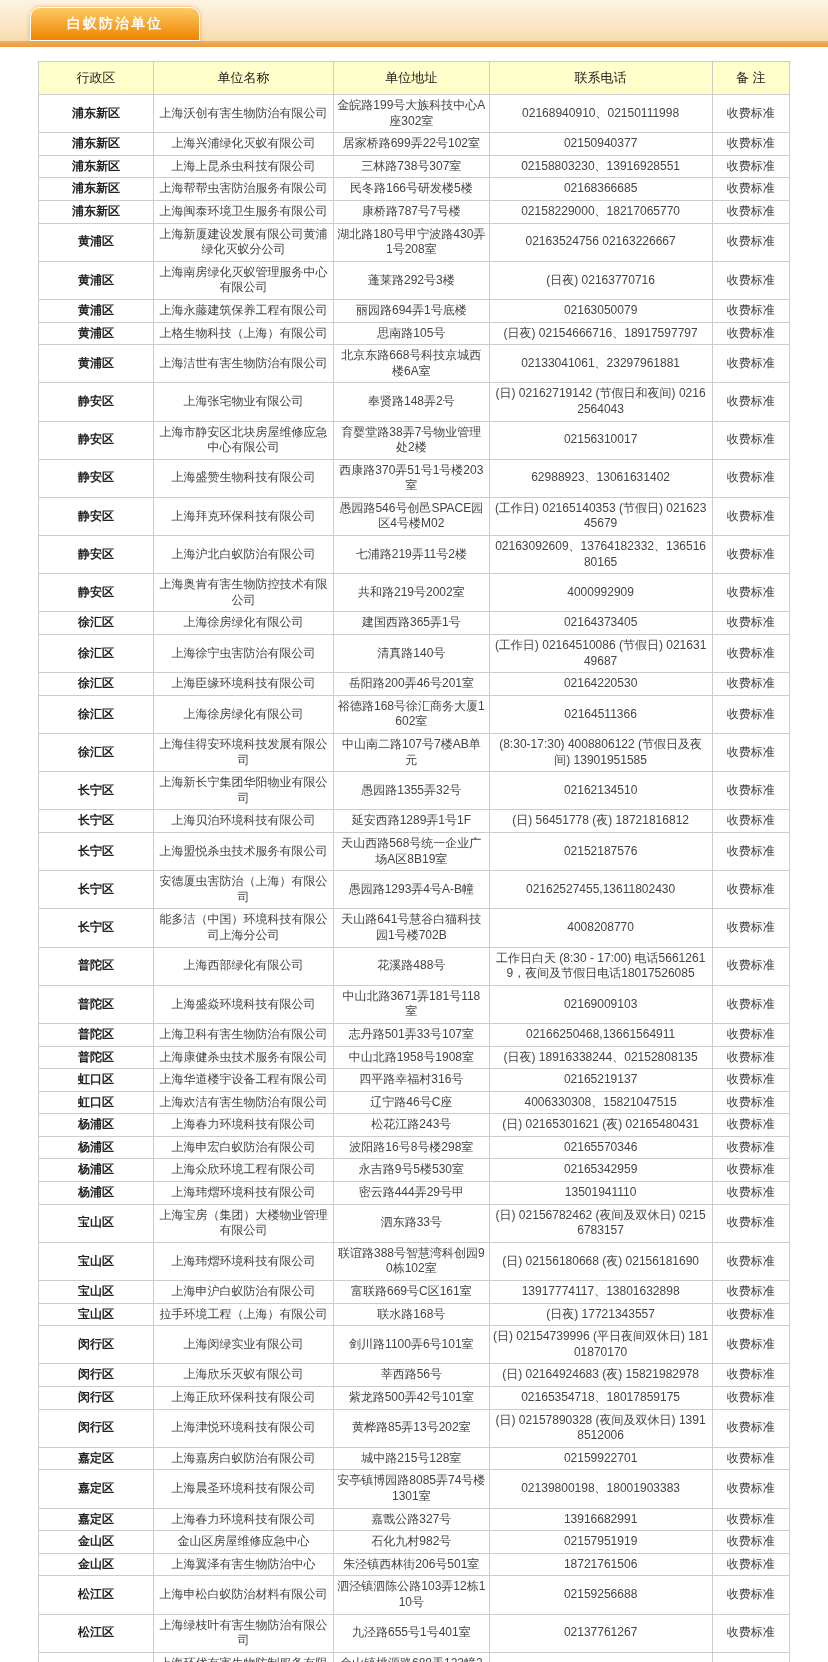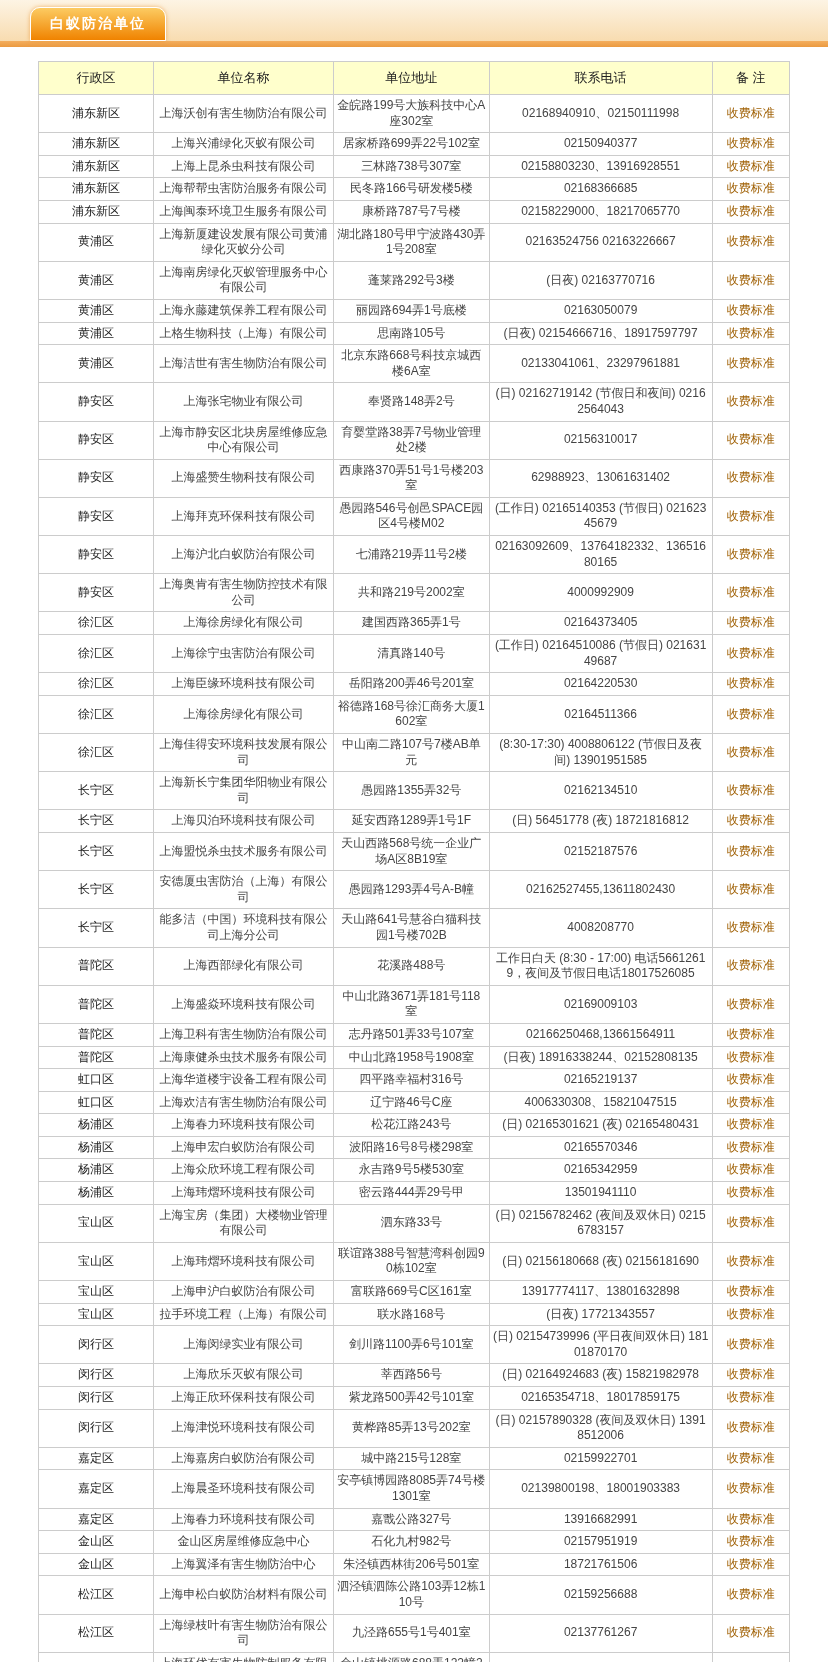--- a/index.html
+++ b/index.html
@@ -15,21 +15,21 @@
     background:linear-gradient(#fdf4e4,#f8dcb0);
   }
   .header-strip{
     height:6px;
     background:linear-gradient(#f4ae5e,#eb9a40);
   }
   .tab{
     position:absolute;
     left:30px;
     top:7px;
-    width:136px;
+    width:170px;
     height:34px;
     border-top-left-radius:10px;
     border-top-right-radius:10px;
     background:linear-gradient(#fccb62,#f08300);
     border:1px solid #ffffff;
     box-sizing:border-box;
     box-shadow:0 0 4px rgba(235,150,50,.7);
     color:#ffffff;
     font-weight:bold;
     font-size:14px;
@@ -58,22 +58,22 @@
     font-weight:normal;
     color:#222222;
     padding:7px 2px;
   }
   td{
     font-size:12px;
     color:#444444;
     padding:3px 3px;
     line-height:1.3;
   }
-  .td-district{font-weight:normal;color:#222222;}
-  .fee-link{color:#a16207;cursor:pointer;}
+  .td-district{font-weight:bold;color:#222222;}
+  .fee-link{color:#404040;cursor:pointer;}
   .col-district{width:15.3%;}
   .col-name{width:24%;}
   .col-address{width:20.7%;}
   .col-phone{width:29.7%;}
   .col-note{width:10.3%;}
 </style>
 </head>
 <body>
 
 <div class="header-band">

